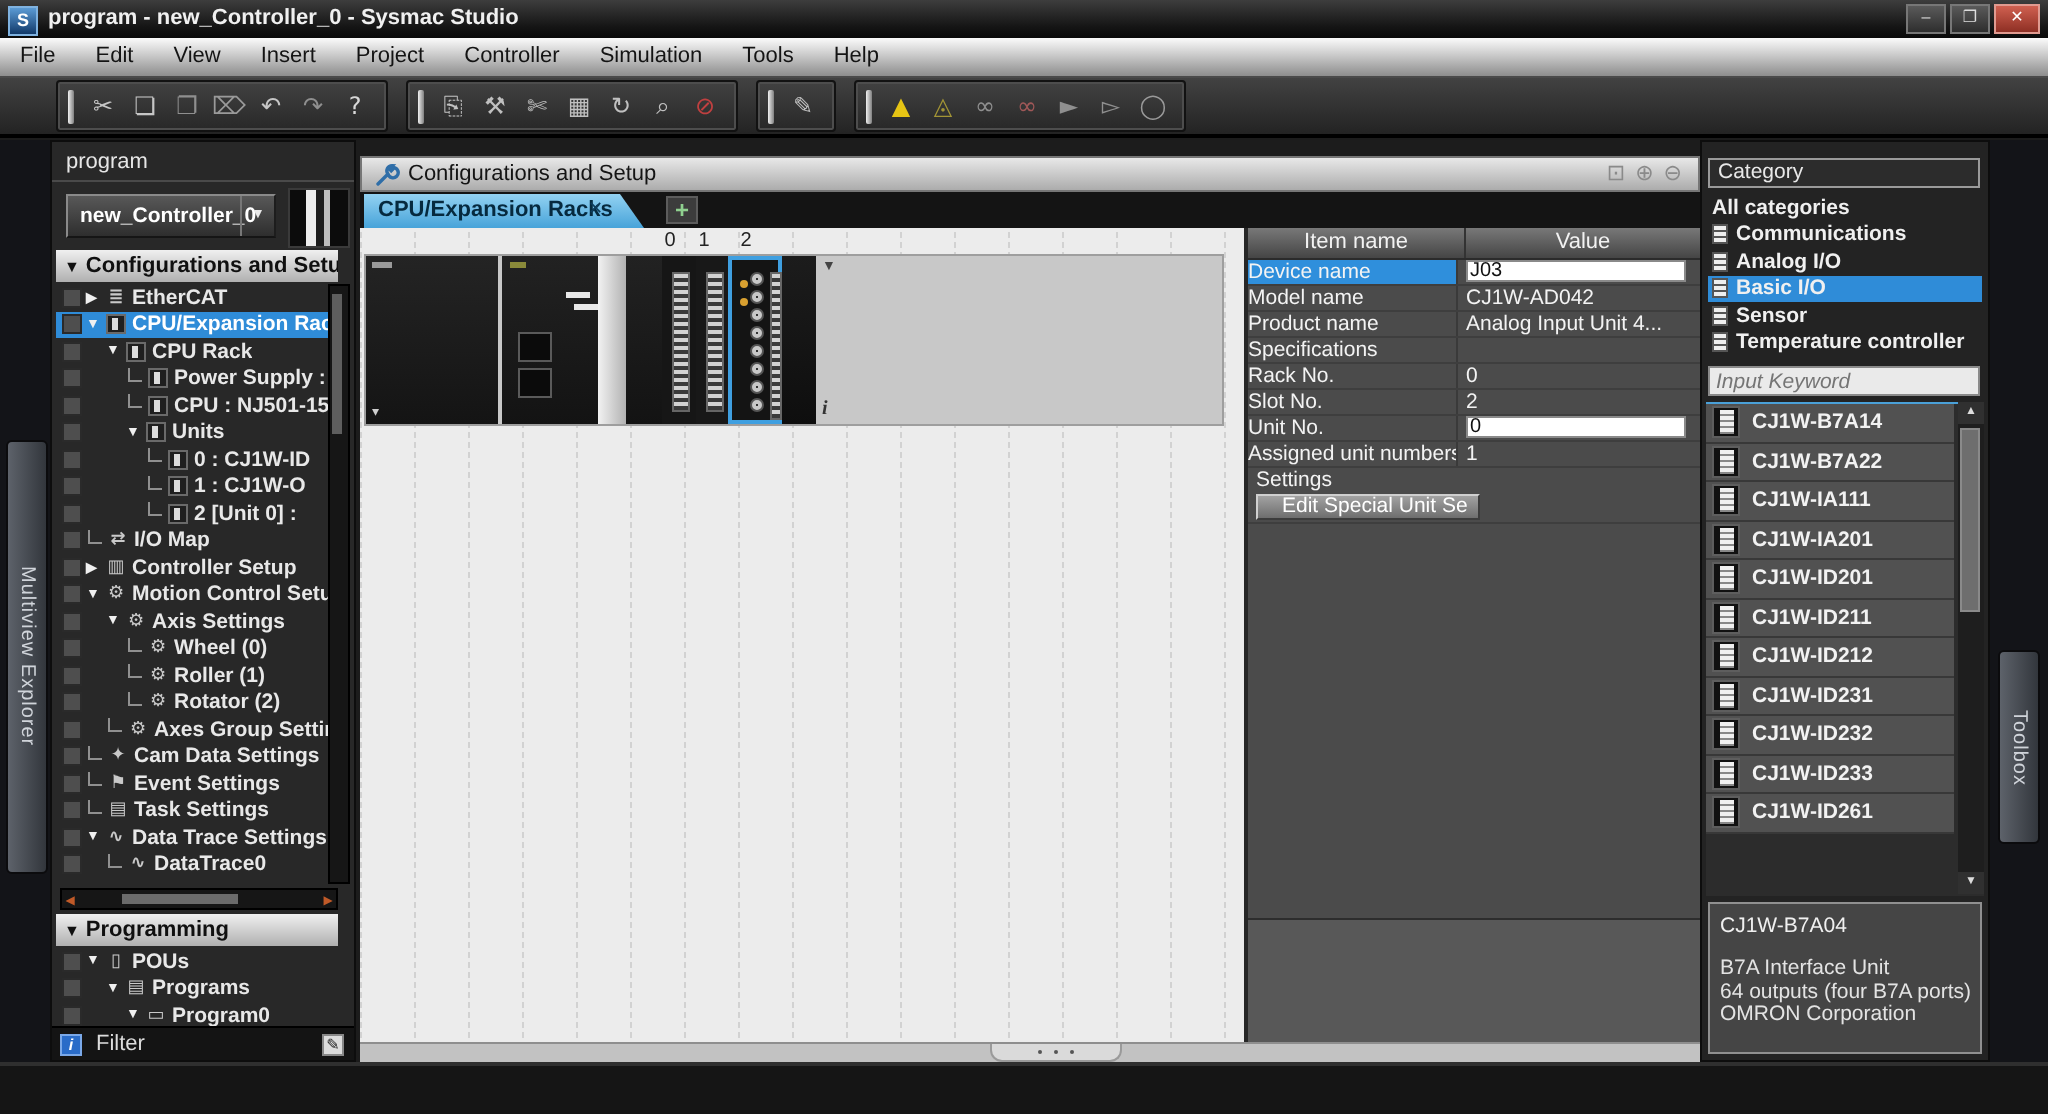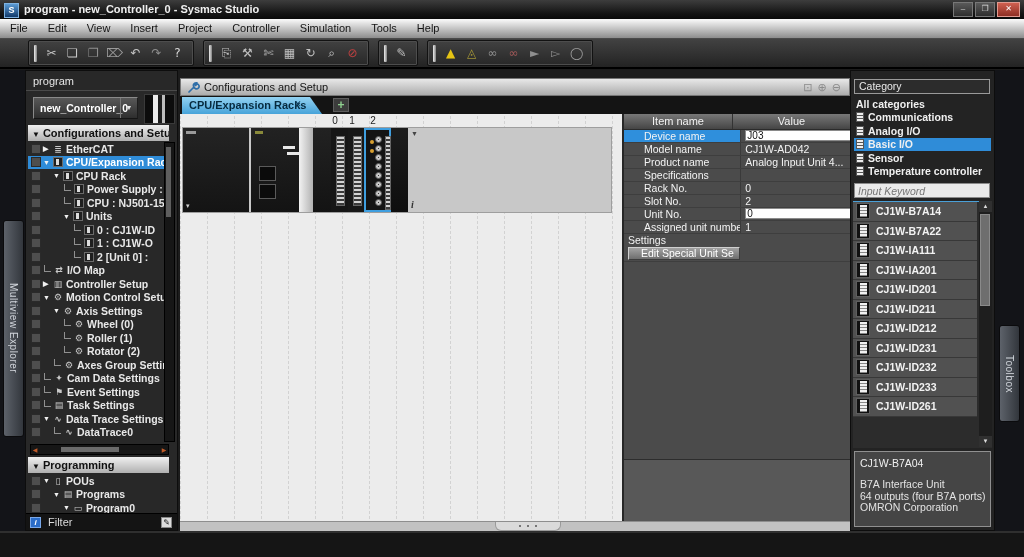--- a/index.html
+++ b/index.html
@@ -99,21 +99,21 @@
   #band-exp{position:absolute;left:228px;top:2px;font-size:7px;color:#444;}
   #band-info{position:absolute;left:228px;bottom:2px;font-size:10px;font-weight:bold;font-style:italic;color:#333;font-family:"Liberation Serif",serif;}
 
   
   #props{position:absolute;left:442px;top:0;width:228px;height:407px;background:#4b4b4b;border-left:2px solid #272727;box-sizing:border-box;}
   #phead{display:flex;height:15px;background:linear-gradient(#787878,#454545);border-bottom:1px solid #2b2b2b;}
   #phead div{font-size:11px;color:#f2f2f2;text-align:center;line-height:15px;}
   #phead .c1{width:108px;border-right:1px solid #333;}
   #phead .c2{width:117px;}
   .prow{display:flex;min-height:12px;align-items:stretch;border-bottom:1px solid rgba(0,0,0,.16);}
-  .plabel{width:104px;padding-left:20px;font-size:10.5px;color:#f3f3f3;line-height:12px;border-right:1px solid #3a3a3a;white-space:nowrap;overflow:hidden;}
+  .plabel{width:104px;padding-left:0;font-size:10.5px;color:#f3f3f3;line-height:12px;border-right:1px solid #3a3a3a;white-space:nowrap;overflow:hidden;}
   .plabel.sel{background:#2f8fdc;}
   .pvalue{width:113px;padding-left:4px;font-size:10.5px;color:#f3f3f3;line-height:12px;white-space:nowrap;overflow:hidden;}
   .pinput{width:110px;height:11px;border:1px solid #8a8a8a;background:#fff;color:#111;font-size:10px;padding:0 1px;margin:0;display:block;box-sizing:border-box;font-family:"Liberation Sans",sans-serif;}
   .prow.dbl .plabel{display:flex;align-items:center;}
   .pbtn{display:block;width:112px;height:13px;background:linear-gradient(#a2a2a2,#6e6e6e);border:1px solid #cfcfcf;border-right-color:#3c3c3c;border-bottom-color:#3c3c3c;color:#fff;font-size:10.5px;line-height:11px;text-align:left;padding:0 12px;white-space:nowrap;overflow:hidden;box-sizing:border-box;margin:1px 0;font-family:"Liberation Sans",sans-serif;}
   #props-lower{position:absolute;left:0;bottom:0;width:100%;height:62px;background:#585858;border-top:1px solid #2d2d2d;box-sizing:border-box;}
 
   #splitter{left:180px;top:521px;width:670px;height:10px;background:#c2c2c2;border-top:1px solid #8e8e8e;box-sizing:border-box;}
   #split-handle{position:absolute;left:315px;top:0;width:66px;height:9px;background:#dadada;border:1px solid #9a9a9a;border-top:none;border-radius:0 0 6px 6px;display:flex;gap:6px;justify-content:center;align-items:center;box-sizing:border-box;}
   .dot{width:2px;height:2px;background:#555;border-radius:50%;}

